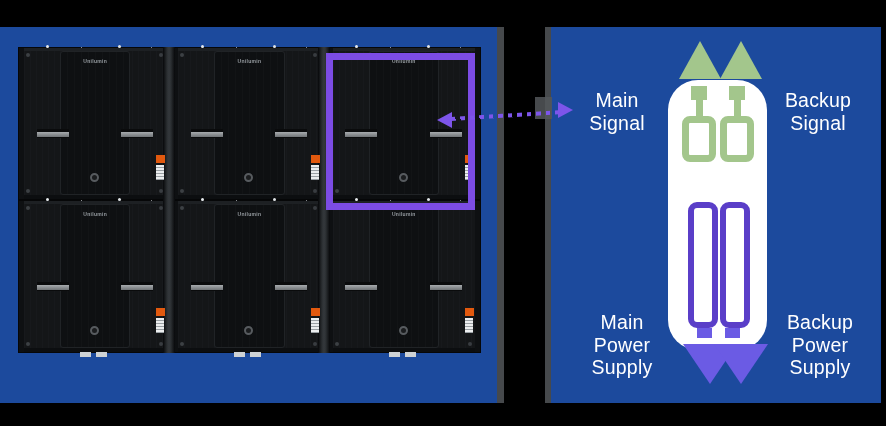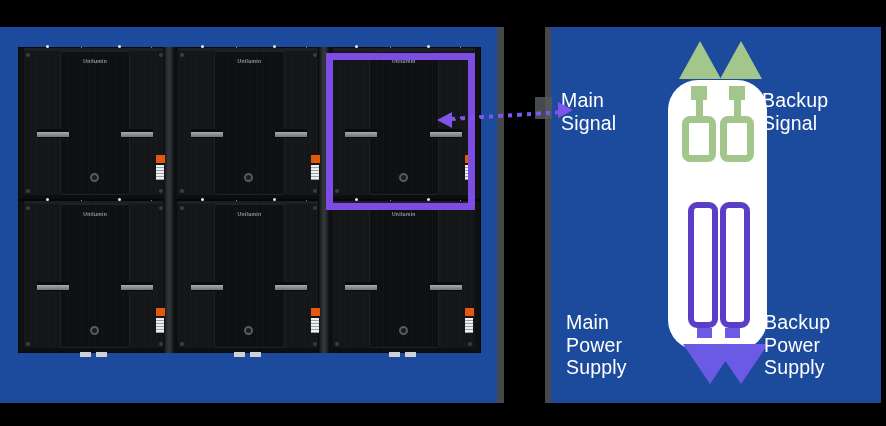--- a/index.html
+++ b/index.html
@@ -68,21 +68,21 @@
     border-radius:8px;background:#fff;box-sizing:border-box;}
   .pow{position:absolute;top:175px;width:30px;height:126px;border:6px solid var(--power-purple-dark);
     border-radius:9px;background:#fff;box-sizing:border-box;}
   .p1{left:137px}.p2{left:169px}
   .ptab{position:absolute;top:301px;width:15px;height:10px;background:var(--power-purple-light);}
   .pt1{left:146px}.pt2{left:174px}
   .tri-down{position:absolute;top:317px;width:0;height:0;border-left:27px solid transparent;
     border-right:27px solid transparent;border-top:40px solid var(--power-purple-light);}
   .td1{left:132px}.td2{left:163px}
   .dlabel{position:absolute;width:112px;color:#fff;font-size:19.5px;line-height:22.5px;
-    font-weight:300;letter-spacing:.2px;}
+    text-align:center;font-weight:300;letter-spacing:.2px;}
   .l-ms{left:10px;top:62px}.l-bs{left:211px;top:62px}
   .l-mp{left:15px;top:284px}.l-bp{left:213px;top:284px}
 </style>
 </head>
 <body>
 
 <div class="stage">
 
   <div class="photo-panel">
     <div class="cab-grid">

